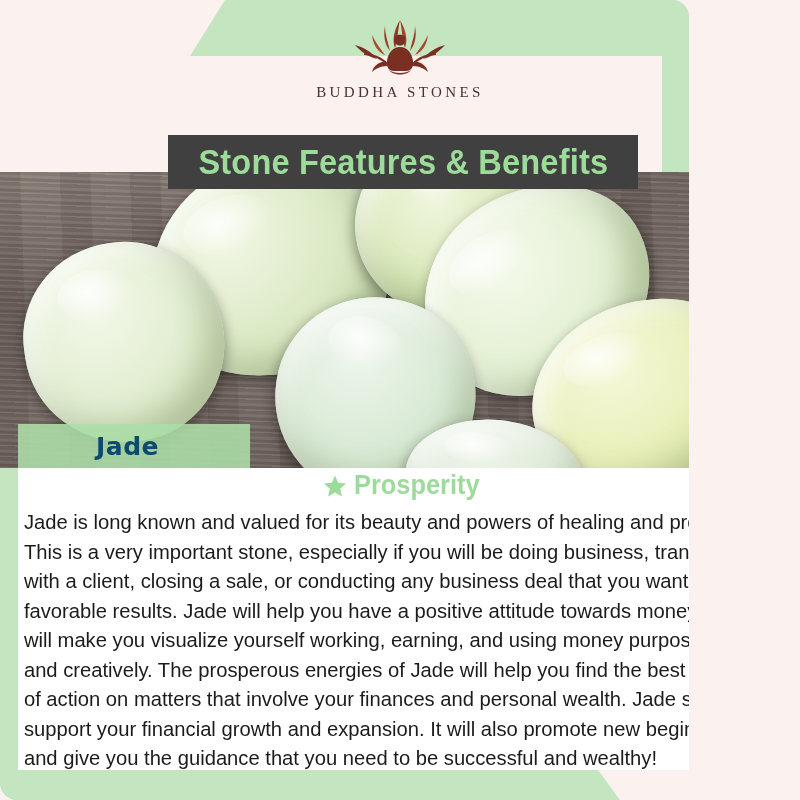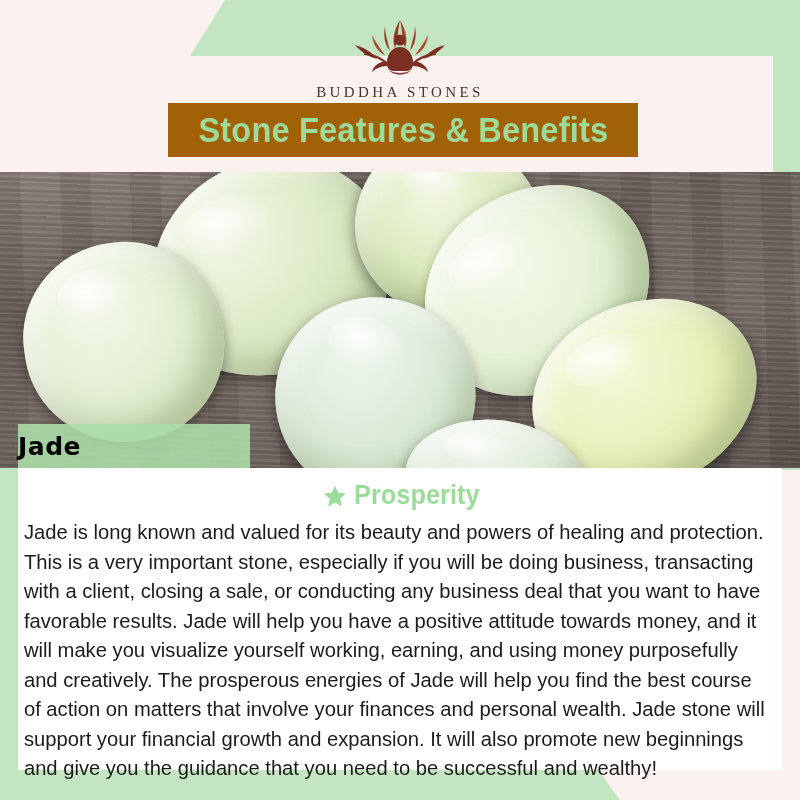--- a/index.html
+++ b/index.html
@@ -9,24 +9,25 @@
   body {
     width: 800px;
     height: 800px;
     overflow: hidden;
     background: #fbf1ef;
     font-family: "Liberation Sans", sans-serif;
   }
 
   .poster {
     position: relative;
-    width: 800px;
+    width: 689px;
     height: 800px;
     background: #fbf1ef;
     overflow: hidden;
+    border-radius: 17px;
   }
 
   
   .deco-top-band {
     position: absolute;
     top: 0;
     left: 0;
     width: 800px;
     height: 56px;
     background: #c3e6c1;
@@ -93,24 +94,24 @@
     letter-spacing: 3.4px;
     color: #4a3230;
     text-align: center;
     white-space: nowrap;
   }
 
   
   .title-banner {
     position: absolute;
     left: 168px;
-    top: 103px;
+    top: 135px;
     width: 470px;
     height: 54px;
-    background: #a16207;
+    background: #404040;
     z-index: 4;
     display: flex;
     align-items: center;
     justify-content: center;
   }
   .title-text {
     font-family: "Liberation Sans Narrow", "Liberation Sans", sans-serif;
     font-weight: bold;
     font-size: 35px;
     color: #9ddb9a;
@@ -197,43 +198,44 @@
     left: 18px;
     top: 424px;
     width: 232px;
     height: 44px;
     background: rgba(172, 222, 169, 0.88);
     z-index: 5;
     display: flex;
     align-items: center;
   }
   .stone-chip-label {
+    margin-left: 78px;
     font-family: "DejaVu Sans", sans-serif;
     font-weight: bold;
     font-size: 25px;
-    color: #000000;
+    color: #0c4a6e;
     letter-spacing: 0.5px;
   }
 
   
   .content {
     position: absolute;
     left: 18px;
     top: 468px;
     width: 764px;
     height: 300px;
     background: #ffffff;
     z-index: 3;
     padding-top: 2px;
   }
   .benefits {
     display: flex;
     align-items: center;
     justify-content: center;
-    margin-top: 10px;
+    margin-top: 0;
     margin-left: 10px;
   }
   .benefit {
     display: flex;
     align-items: center;
     gap: 7px;
   }
   .benefit-star {
     width: 24px;
     height: 24px;

